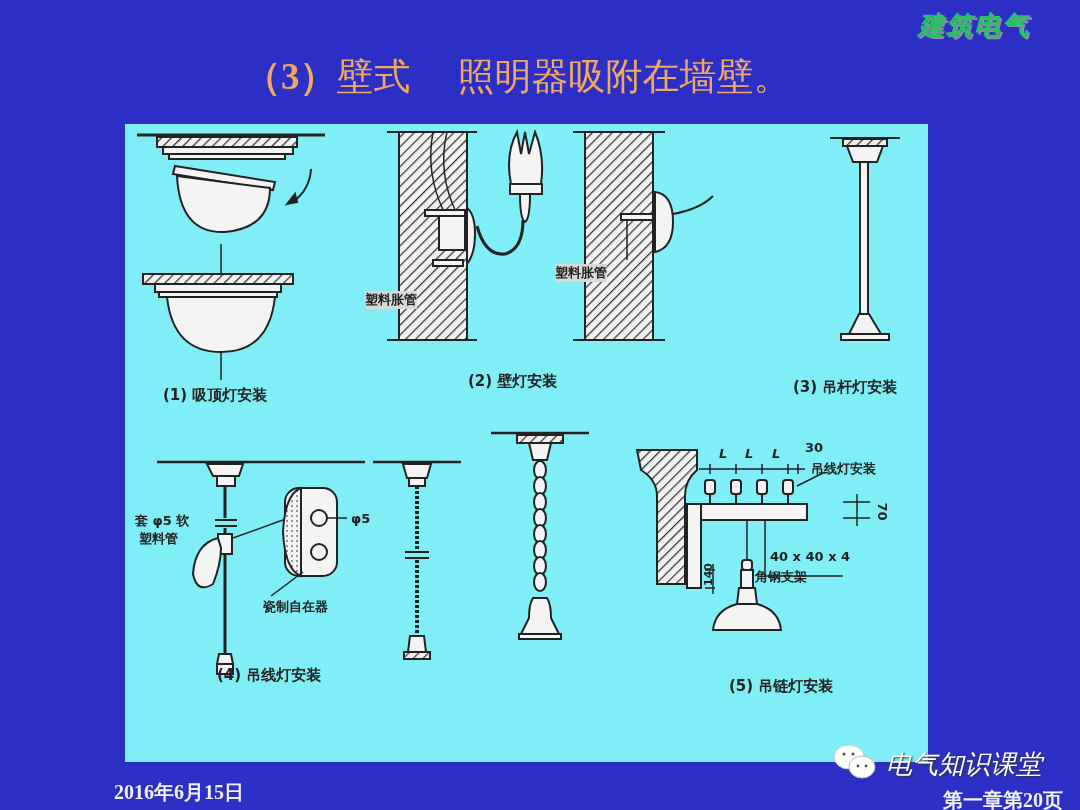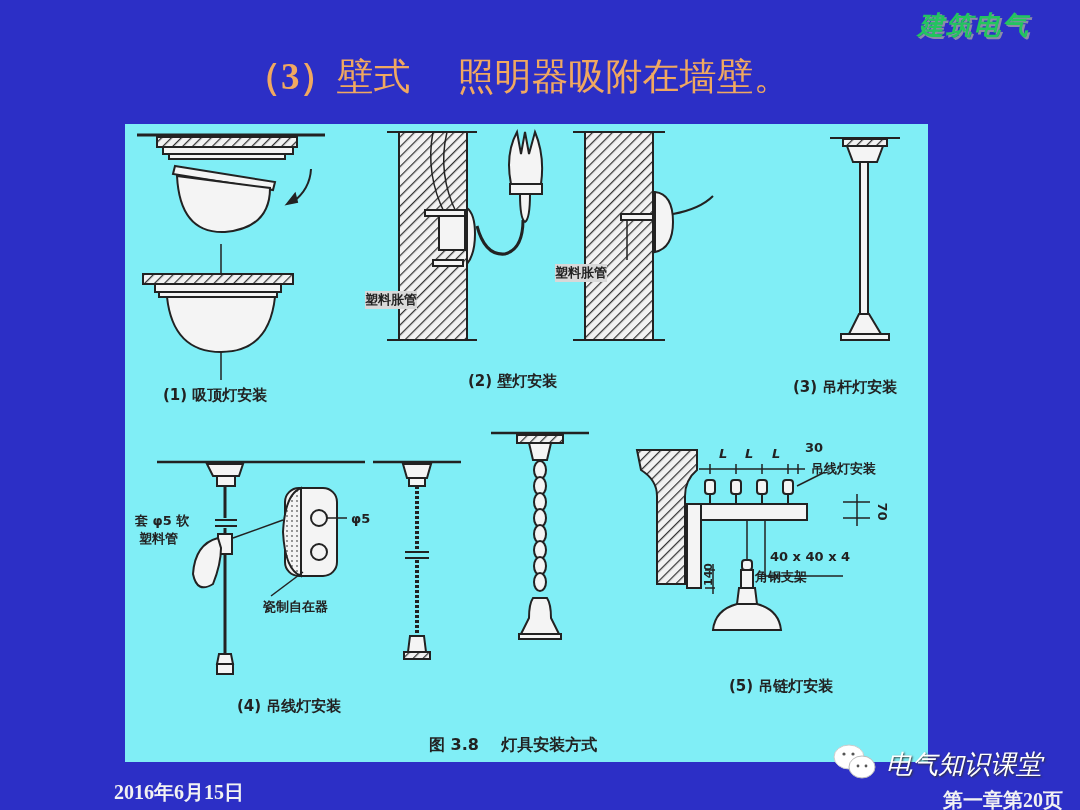--- a/index.html
+++ b/index.html
@@ -176,34 +176,33 @@
   <div class="lbl" style="left:240px;top:167px;background:#d8d8d8;">塑料胀管</div>
   <div class="lbl" style="left:430px;top:140px;background:#d8d8d8;">塑料胀管</div>
   <div class="cap" style="left:38px;top:262px;">(1) 吸顶灯安装</div>
   <div class="cap" style="left:343px;top:248px;">(2) 壁灯安装</div>
   <div class="cap" style="left:668px;top:254px;">(3) 吊杆灯安装</div>
 
   <div class="lbl" style="left:10px;top:388px;">套 φ5 软</div>
   <div class="lbl" style="left:14px;top:406px;font-family:Liberation Serif, serif;">塑料管</div>
   <div class="lbl" style="left:226px;top:387px;">φ5</div>
   <div class="lbl" style="left:138px;top:474px;">瓷制自在器</div>
-  <div class="cap" style="left:92px;top:573px;margin-left:20px;">(4) 吊线灯安装</div>
+  <div class="cap" style="left:92px;top:542px;">(4) 吊线灯安装</div>
 
   <div class="lbl" style="left:594px;top:322px;font-style:italic;">L</div>
   <div class="lbl" style="left:620px;top:322px;font-style:italic;">L</div>
   <div class="lbl" style="left:647px;top:322px;font-style:italic;">L</div>
   <div class="lbl" style="left:680px;top:316px;">30</div>
   <div class="lbl" style="left:686px;top:336px;">吊线灯安装</div>
   <div class="lbl" style="left:748px;top:380px;transform:rotate(90deg);">70</div>
   <div class="lbl" style="left:645px;top:425px;text-align:center;">40 x 40 x 4</div>
   <div class="lbl" style="left:630px;top:444px;">角钢支架</div>
   <div class="lbl" style="left:572px;top:444px;transform:rotate(-90deg);font-size:11px;">140</div>
   <div class="cap" style="left:556px;top:553px;margin-left:48px;">(5) 吊链灯安装</div>
 
-  <div class="figcap" style="left:304px;top:611px;">图 3.8    灯具安装方式</div>
 </div>
 
 <div class="wm">
   <svg width="46" height="40" viewBox="0 0 46 40">
     <ellipse cx="17" cy="15" rx="15" ry="12" fill="#ffffff" stroke="#ccc"></ellipse>
     <ellipse cx="30" cy="25" rx="13" ry="11" fill="#ffffff" stroke="#bbb"></ellipse>
     <circle cx="12" cy="12" r="1.6" fill="#555"></circle>
       <circle cx="21" cy="12" r="1.6" fill="#555"></circle>
     <circle cx="26" cy="24" r="1.4" fill="#555"></circle>
       <circle cx="34" cy="24" r="1.4" fill="#555"></circle>

